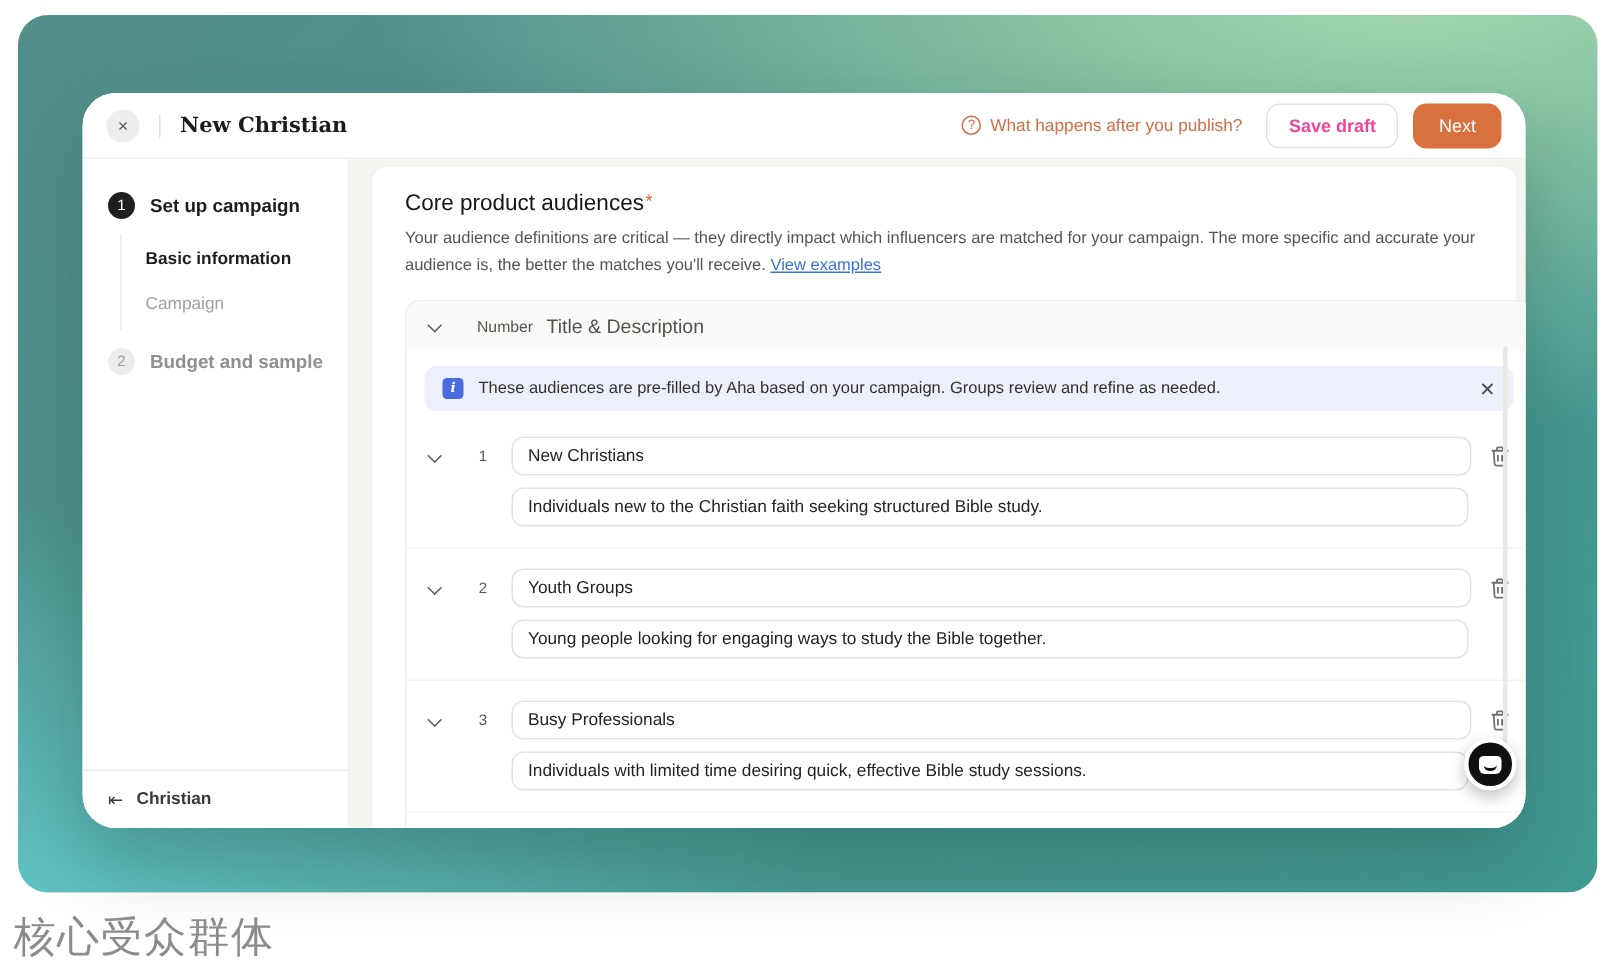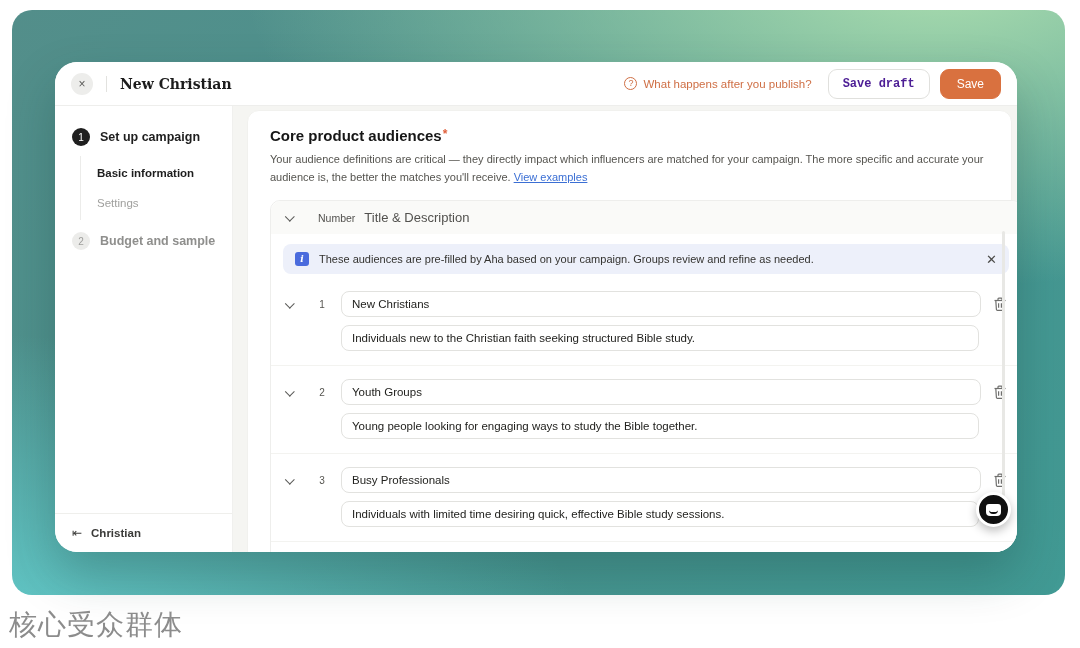--- a/index.html
+++ b/index.html
@@ -28,21 +28,21 @@
   .close-btn {
     width:22px; height:22px; border-radius:50%; background:#ededeb; color:#5c5c5a;
     display:flex; align-items:center; justify-content:center; font-size:12px; cursor:pointer; border:none;
   }
   .hdr-divider { width:1px; height:16px; background:#e2e2df; margin:0 13px; }
   .hdr-title { font-family:"DejaVu Serif","Liberation Serif",serif; font-weight:bold; font-size:14px; color:#1c1c1c; }
   .hdr-spacer { flex:1; }
   .help-link { display:flex; align-items:center; gap:6px; color:#cf6f45; font-size:11.5px; margin-right:16px; cursor:pointer; }
   .q-icon { width:13px; height:13px; border:1px solid #cf6f45; border-radius:50%; display:flex; align-items:center; justify-content:center; font-size:9px; line-height:1; }
   .btn { font-family:"Liberation Sans",sans-serif; font-size:12px; border-radius:9px; padding:7px 14px; cursor:pointer; }
-  .btn-secondary { background:#fff; border:1px solid #e0e0dd; color:#4c1d95; font-weight:bold;font-family:Liberation Mono, monospace; }
+  .btn-secondary { background:#fff; border:1px solid #e0e0dd; color:#ec4899; font-weight:bold; }
   .btn-primary { background:#d9713f; border:1px solid #d9713f; color:#fff; margin-left:10px; padding:7px 16px; }
 
   .card-body { flex:1; display:flex; min-height:0; }
 
   
   .sidebar { width:178px; flex:0 0 178px; background:#fff; border-right:1px solid #f0f0ee; display:flex; flex-direction:column; padding-top:16px; }
   .step { display:flex; align-items:center; gap:10px; padding:6px 0 6px 17px; cursor:pointer; }
   .step-circle { width:18px; height:18px; border-radius:50%; background:#1f1f1f; color:#fff; font-size:10px; display:flex; align-items:center; justify-content:center; flex:0 0 18px; }
   .step-circle.inactive { background:#ececea; color:#9e9e9c; }
   .step-label { font-size:12.5px; font-weight:bold; color:#1e1e1e; }
@@ -51,21 +51,21 @@
   .substep { padding:9px 0 9px 16px; font-size:11.5px; color:#a0a09e; cursor:pointer; }
   .substep.active { color:#1e1e1e; font-weight:bold; }
   .sidebar-spacer { flex:1; }
   .collapse-row { border-top:1px solid #efefec; padding:13px 17px; display:flex; align-items:center; gap:9px; cursor:pointer; }
   .collapse-icon { font-size:12px; color:#3a3a38; line-height:1; }
   .collapse-label { font-size:11.5px; font-weight:bold; color:#3a3a38; }
 
   
   .main { flex:1; background:#f5f5f2; padding:4px 5px 0 14px; min-width:0; }
   .panel { position:relative; background:#fff; border-radius:12px; border:1px solid #f1f1ee; height:460px; padding:16px 22px 0 22px; }
-  .panel-title { font-size:15px; font-weight:bold; color:#161616; }
+  .panel-title { font-size:15px; font-weight:normal; color:#161616; }
   .required-mark { color:#e0603c; font-size:12px; vertical-align:top; margin-left:1px; }
   .panel-desc { margin-top:7px; font-size:11px; line-height:1.6; color:#55544f; max-width:725px; }
   .examples-link { color:#3b6fd4; text-decoration:underline; cursor:pointer; }
 
   .section { margin-top:14px; width:752px; border:1px solid #eeeeec; border-radius:10px; background:#fff; }
   .section-header { background:#fafaf8; border-radius:10px 10px 0 0; padding:9px 16px; display:flex; align-items:center; }
   .chev { width:7px; height:7px; border-left:1.5px solid #5a5a57; border-bottom:1.5px solid #5a5a57; transform:rotate(-45deg) translateY(-1px); display:inline-block; cursor:pointer; }
   .col-number { margin-left:24px; font-size:10.5px; color:#52514e; }
   .col-title { margin-left:9px; font-size:13px; color:#52514e; }
 
@@ -106,33 +106,33 @@
     <div class="card-header">
       <button class="close-btn">×</button>
       <div class="hdr-divider"></div>
       <div class="hdr-title">New Christian</div>
       <div class="hdr-spacer"></div>
       <div class="help-link">
         <span class="q-icon">?</span>
         <span>What happens after you publish?</span>
       </div>
       <button class="btn btn-secondary">Save draft</button>
-      <button class="btn btn-primary">Save</button>
+      <button class="btn btn-primary">Next</button>
     </div>
 
     <div class="card-body">
 
       <div class="sidebar">
         <div class="step">
           <span class="step-circle">1</span>
           <span class="step-label">Set up campaign</span>
         </div>
         <div class="substeps">
           <div class="substep active">Basic information</div>
-          <div class="substep">Settings</div>
+          <div class="substep">Campaign</div>
         </div>
         <div class="step">
           <span class="step-circle inactive">2</span>
           <span class="step-label inactive">Budget and sample</span>
         </div>
         <div class="sidebar-spacer"></div>
         <div class="collapse-row">
           <span class="collapse-icon">⇤</span>
           <span class="collapse-label">Christian</span>
         </div>

